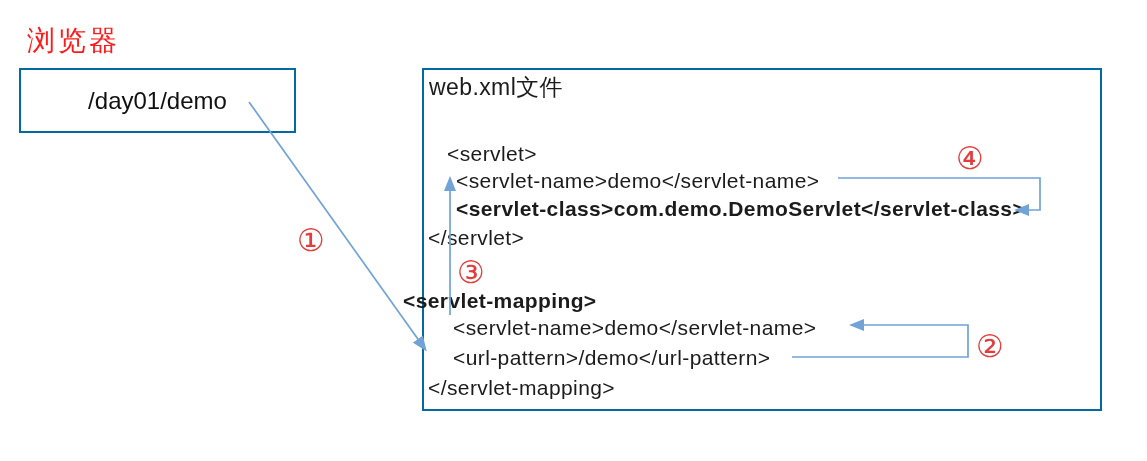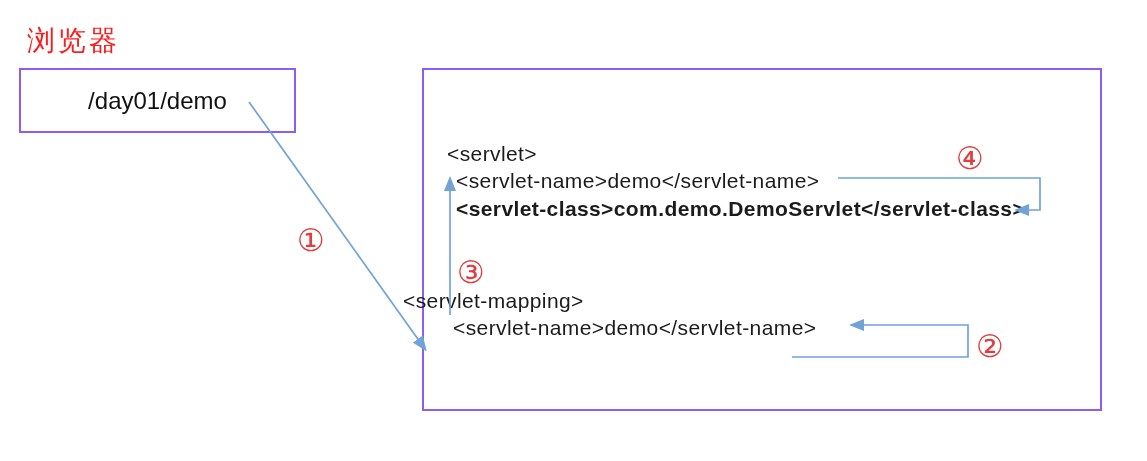--- a/index.html
+++ b/index.html
@@ -23,21 +23,21 @@
     font-size: 28px;
     letter-spacing: 3px;
     white-space: nowrap;
   }
   .browser-title { left: 27px; top: 22px; }
   .server-title  { left: 475px; top: 25px; }
 
   
   .box {
     position: absolute;
-    border: 2px solid #8b5cf6;
+    border: 2px solid #0369a1;
     background: #ffffff;
     box-sizing: border-box;
   }
   .browser-box {
     left: 19px; top: 68px; width: 277px; height: 65px;
     display: flex; align-items: center; justify-content: center;
     font-size: 24px; color: #111111;
   }
   .server-box {
     left: 422px; top: 68px; width: 680px; height: 343px;
@@ -50,21 +50,21 @@
     line-height: 23px;
     letter-spacing: 0.4px;
     color: #1b1b1b;
     white-space: pre;
   }
   .file-label { left: 429px; top: 76px; font-size: 23px; }
   .l1 { left: 428px; top: 142px; margin-left: 19px; }
   .l2 { left: 456px; top: 169px; }
   .l3 { left: 456px; top: 197px; font-weight: bold; }
   .l4 { left: 428px; top: 226px; }
-  .l5 { left: 403px; top: 289px; }
+  .l5 { left: 403px; top: 289px; font-weight: bold; }
   .l6 { left: 453px; top: 316px; }
   .l7 { left: 453px; top: 346px; }
   .l8 { left: 428px; top: 376px; }
 
   
   .step {
     position: absolute;
     transform: translate(-50%, -50%);
     color: var(--badgeRed, #e23c3c);
     font-family: "DejaVu Sans", sans-serif;
@@ -96,25 +96,29 @@
 <div class="canvas">
 
   <div class="sec-title browser-title">浏览器</div>
 
   <div class="box browser-box">
     <span>/day01/demo</span>
   </div>
 
   <div class="box server-box"></div>
 
+  <div class="xline file-label">web.xml文件</div>
   <div class="xline l1">&lt;servlet&gt;</div>
   <div class="xline l2">&lt;servlet-name&gt;demo&lt;/servlet-name&gt;</div>
   <div class="xline l3">&lt;servlet-class&gt;com.demo.DemoServlet&lt;/servlet-class&gt;</div>
+  <div class="xline l4">&lt;/servlet&gt;</div>
   <div class="xline l5">&lt;servlet-mapping&gt;</div>
   <div class="xline l6">&lt;servlet-name&gt;demo&lt;/servlet-name&gt;</div>
+  <div class="xline l7">&lt;url-pattern&gt;/demo&lt;/url-pattern&gt;</div>
+  <div class="xline l8">&lt;/servlet-mapping&gt;</div>
 
   <span class="step step1">①</span>
   <span class="step step2">②</span>
   <span class="step step3">③</span>
   <span class="step step4">④</span>
 
   <svg class="arrow-layer" viewBox="0 0 1147 461" xmlns="http://www.w3.org/2000/svg" aria-hidden="true">
     <defs>
       <marker id="ah" viewBox="0 0 10 8" refX="8" refY="4" markerWidth="9" markerHeight="7.2" orient="auto-start-reverse">
         <path class="ah" d="M0,0 L10,4 L0,8 z"></path>

